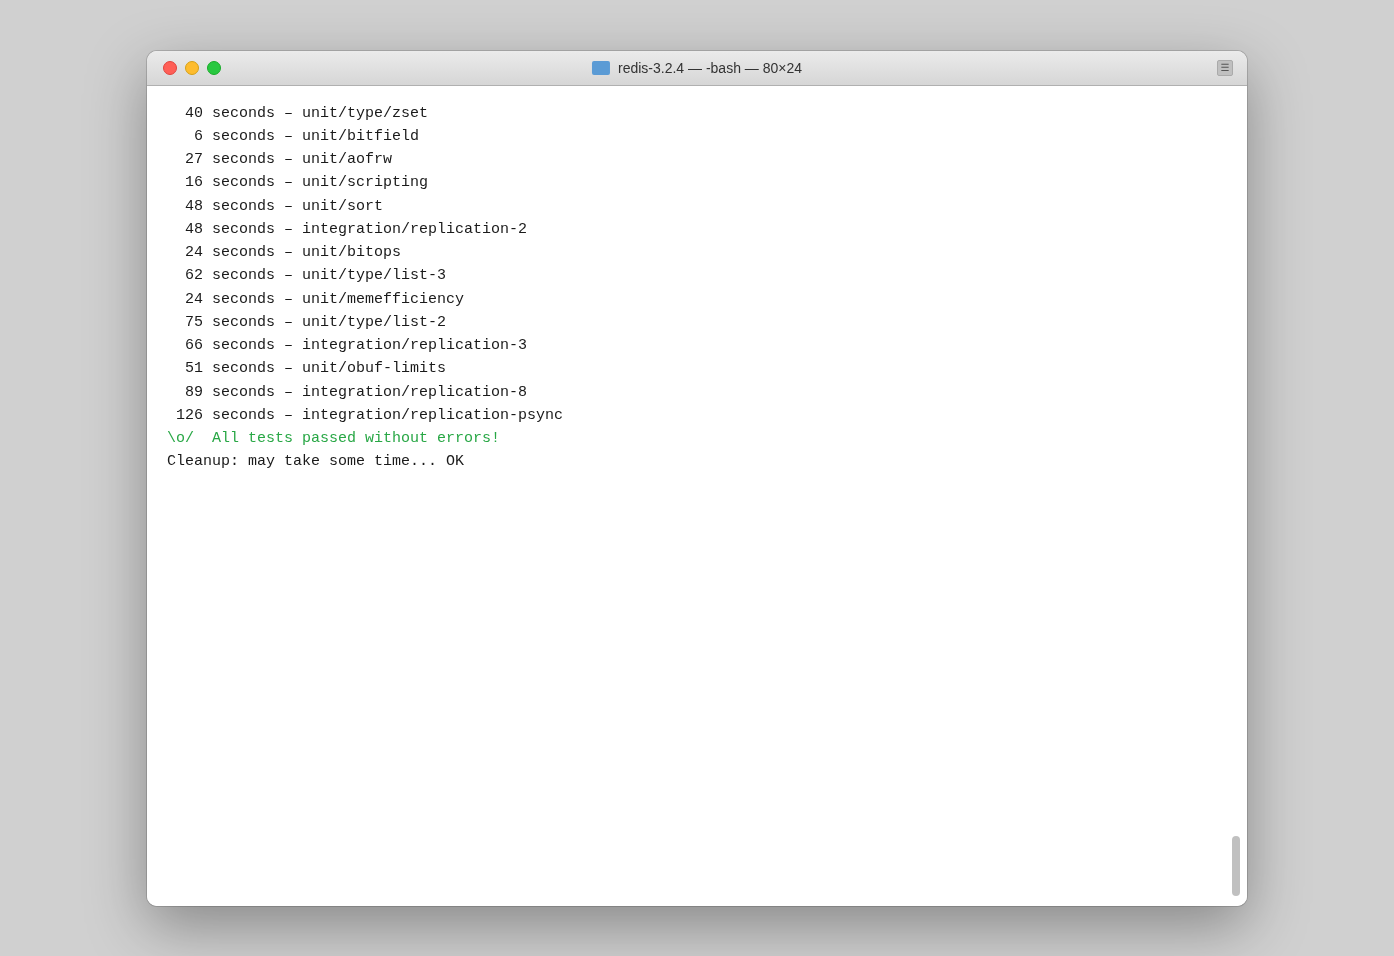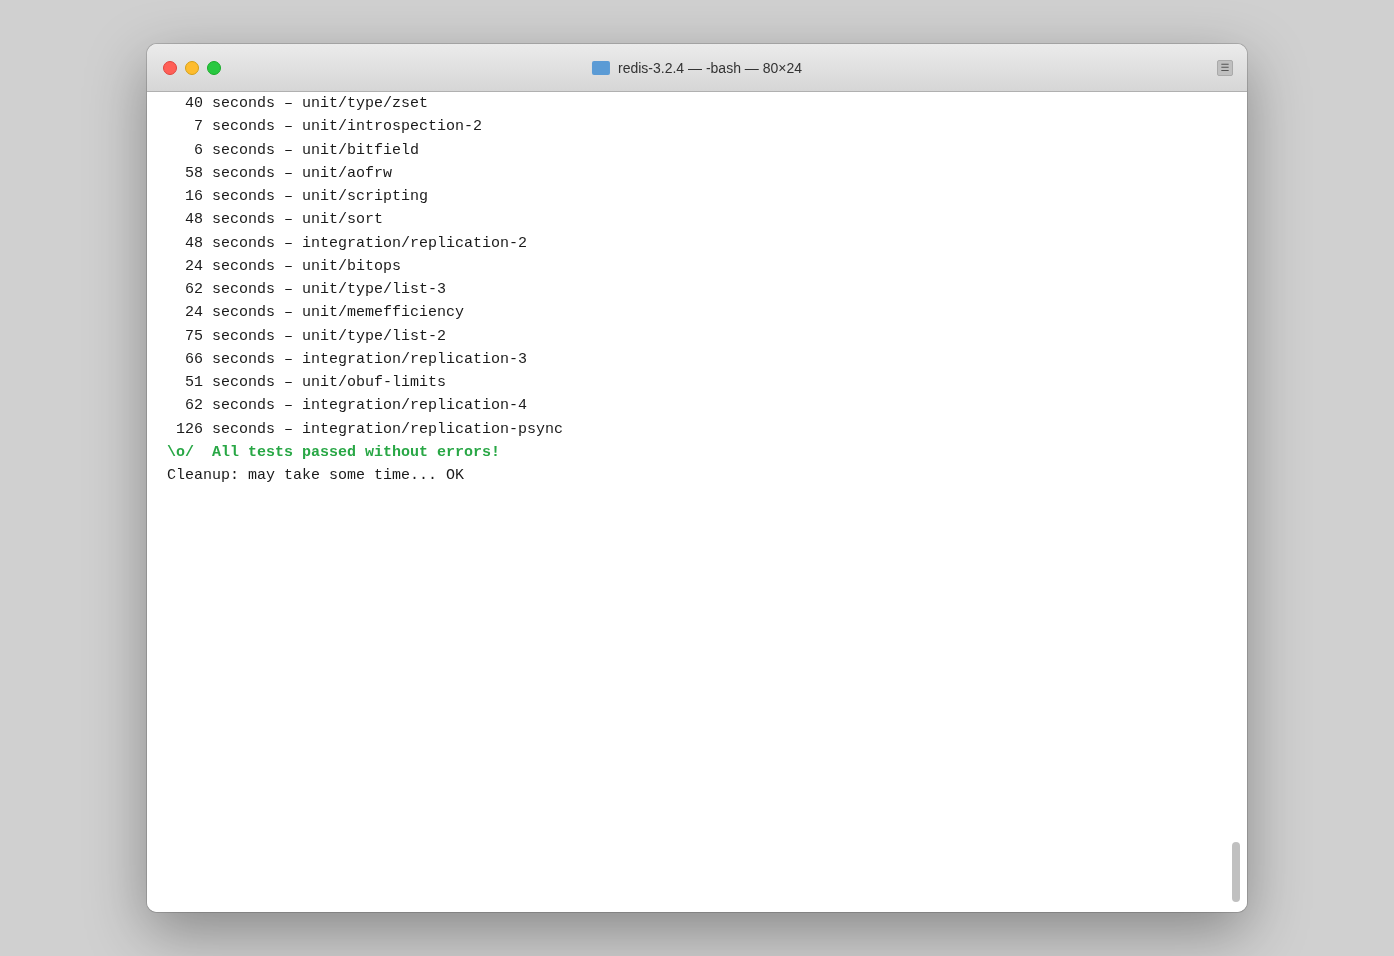--- a/index.html
+++ b/index.html
@@ -20,21 +20,21 @@
     .window {
       width: 1100px;
       background: #ffffff;
       border-radius: 10px;
       box-shadow: 0 20px 60px rgba(0,0,0,0.35), 0 0 0 1px rgba(0,0,0,0.15);
       overflow: hidden;
     }
 
     .titlebar {
       background: linear-gradient(to bottom, #ebebeb, #d6d6d6);
-      height: 48px;
+      height: 35px;
       display: flex;
       align-items: center;
       padding: 0 16px;
       border-bottom: 1px solid #b0b0b0;
       position: relative;
     }
 
     .traffic-lights {
       display: flex;
       gap: 8px;
@@ -96,37 +96,37 @@
       border-radius: 2px;
       display: flex;
       align-items: center;
       justify-content: center;
       font-size: 10px;
       color: #555;
     }
 
     .terminal-body {
       background: #ffffff;
-      padding: 0 20px;
+      padding: 16px 20px;
       font-family: 'Menlo', 'Monaco', 'Courier New', monospace;
       font-size: 15px;
       line-height: 1.55;
       color: #1a1a1a;
       min-height: 820px;
       position: relative;
     }
 
     .terminal-line {
       white-space: pre;
       color: #1a1a1a;
     }
 
     .terminal-line.green {
       color: #28a745;
-      font-weight: bold;
+      font-weight: normal;
     }
 
     .scrollbar-track {
       position: absolute;
       right: 4px;
       top: 10px;
       bottom: 10px;
       width: 14px;
       display: flex;
       flex-direction: column;
@@ -153,33 +153,32 @@
     </div>
     <div class="title-area">
       <div class="title-icon"></div>
       <span class="title-text">redis-3.2.4 — -bash — 80×24</span>
     </div>
     <div class="scrollbar-btn">☰</div>
   </div>
   <div class="terminal-body">
     <div id="terminal-lines">
         <div class="terminal-line">  40 seconds – unit/type/zset</div>
-        <div class="terminal-line">   7 seconds – unit/introspection-2</div>
         <div class="terminal-line">   6 seconds – unit/bitfield</div>
-        <div class="terminal-line">  58 seconds – unit/aofrw</div>
+        <div class="terminal-line">  27 seconds – unit/aofrw</div>
         <div class="terminal-line">  16 seconds – unit/scripting</div>
         <div class="terminal-line">  48 seconds – unit/sort</div>
         <div class="terminal-line">  48 seconds – integration/replication-2</div>
         <div class="terminal-line">  24 seconds – unit/bitops</div>
         <div class="terminal-line">  62 seconds – unit/type/list-3</div>
         <div class="terminal-line">  24 seconds – unit/memefficiency</div>
         <div class="terminal-line">  75 seconds – unit/type/list-2</div>
         <div class="terminal-line">  66 seconds – integration/replication-3</div>
         <div class="terminal-line">  51 seconds – unit/obuf-limits</div>
-        <div class="terminal-line">  62 seconds – integration/replication-4</div>
+        <div class="terminal-line">  89 seconds – integration/replication-8</div>
         <div class="terminal-line"> 126 seconds – integration/replication-psync</div>
         <div class="terminal-line"></div>
         <div class="terminal-line green">\o/  All tests passed without errors!</div>
         <div class="terminal-line"></div>
         <div class="terminal-line">Cleanup: may take some time... OK</div>
       </div>
     <div class="scrollbar-track">
       <div class="scrollbar-thumb"></div>
     </div>
   </div>

